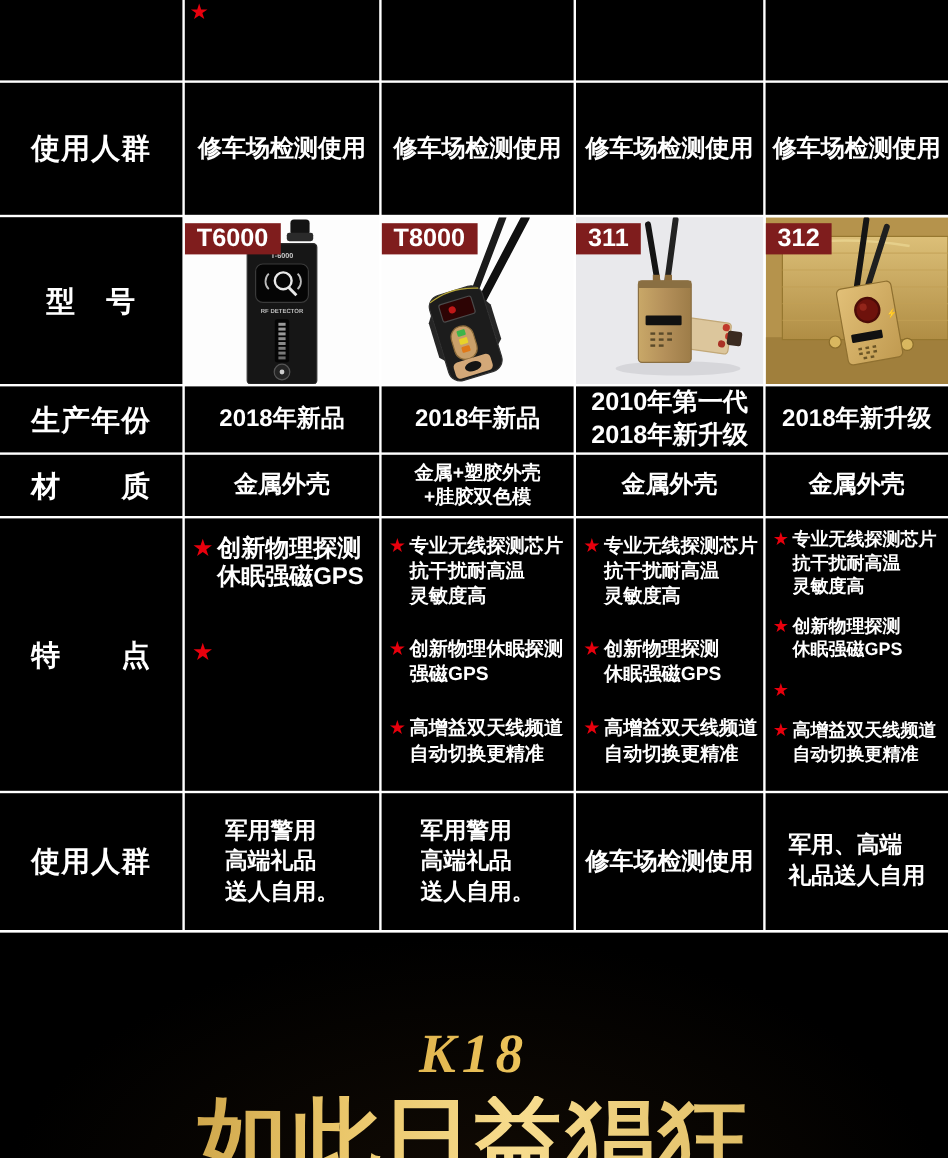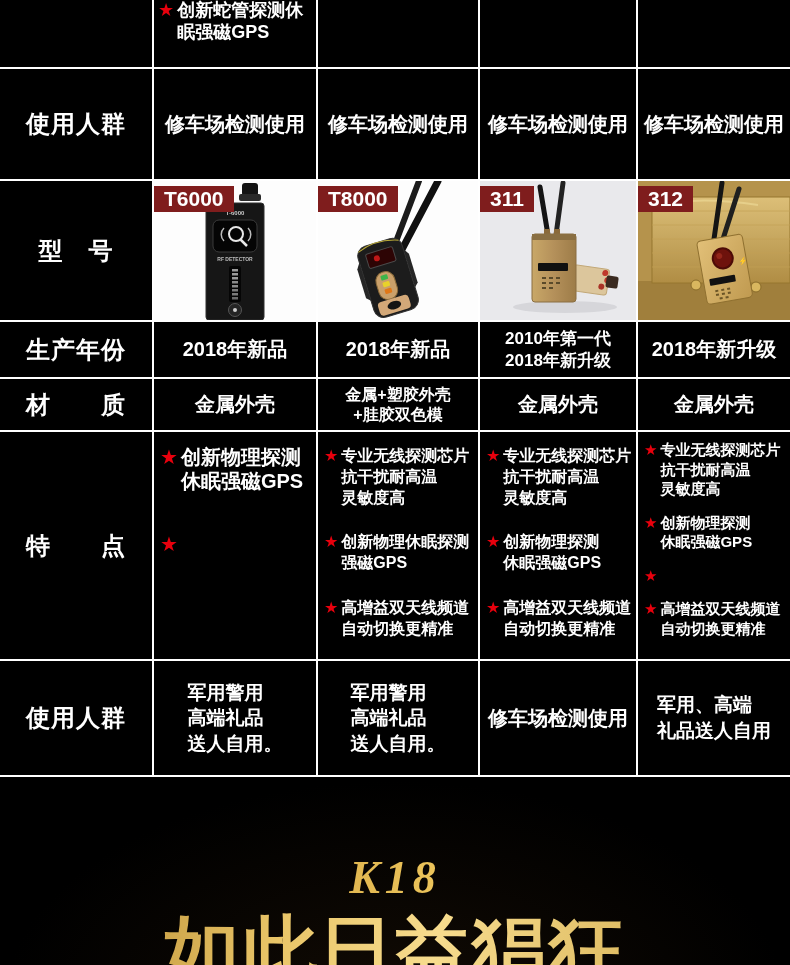--- a/index.html
+++ b/index.html
@@ -15,21 +15,21 @@
     grid-template-rows:67px 110px 139px 55px 51px 227px 114px;
     gap:2px;background:#fff;border-bottom:2px solid #fff;
   }
   .c{
     background:#000;position:relative;overflow:hidden;
     display:flex;align-items:center;justify-content:center;
     text-align:center;
   }
   .label{font-size:24px;letter-spacing:1px;}
   .val{font-size:20px;white-space:pre-line;line-height:1.25;}
-  .val-sm{font-size:17px;white-space:pre-line;line-height:1.25;}
+  .val-sm{font-size:21px;white-space:pre-line;line-height:1.25;}
   .val-xs{font-size:16px;white-space:pre-line;line-height:1.25;}
   .left-block{text-align:left;white-space:pre-line;font-size:19px;line-height:1.35;}
   
   .featcell{flex-direction:column;align-items:flex-start;justify-content:flex-start;padding:14px 4px 0 6px;}
   .feat{display:flex;align-items:flex-start;text-align:left;}
   .feat .star{color:#e8000d;margin-right:3px;flex:0 0 auto;}
   .feat .txt{white-space:pre-line;}
   .feats-lg{font-size:20px;line-height:1.18;}
   .feats-lg .feat + .feat{margin-top:40px;}
   .feats-sm{font-size:16px;line-height:1.3;}
@@ -69,22 +69,20 @@
 <body>
 
 <div class="page">
 
   <div class="tbl">
 
     <div class="c"></div>
     <div class="c toppartial">
       <div class="feat">
         <span class="star">★</span>
-        <span class="txt">创新蛇管探测休
-眠强磁GPS</span>
       </div>
     </div>
     <div class="c"></div>
     <div class="c"></div>
     <div class="c"></div>
 
     <div class="c label">使用人群</div>
     <div class="c val">修车场检测使用</div>
     <div class="c val">修车场检测使用</div>
     <div class="c val">修车场检测使用</div>

